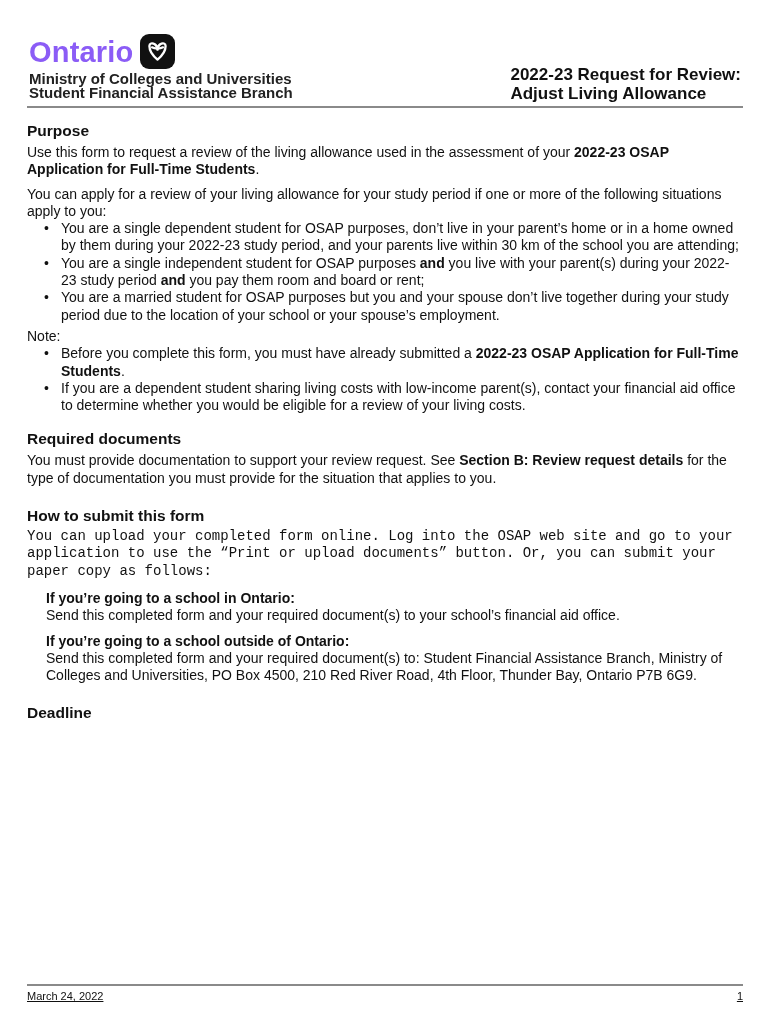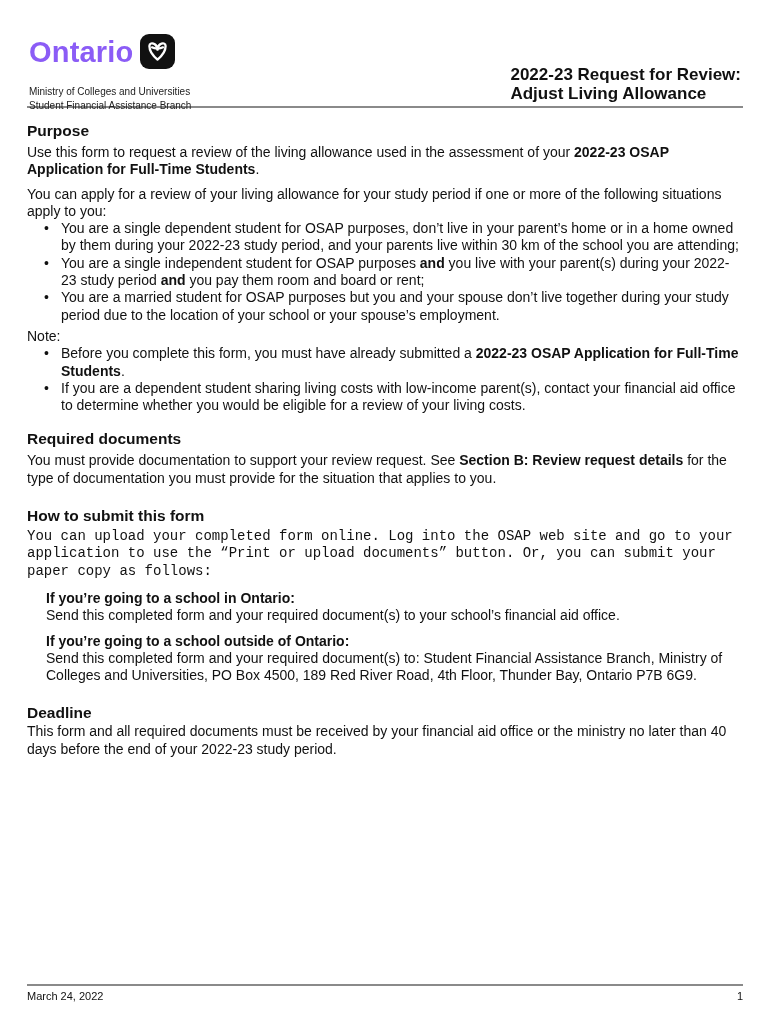--- a/index.html
+++ b/index.html
@@ -5,21 +5,21 @@
   html, body { margin: 0; padding: 0; background: #ffffff; }
   body { width: 770px; height: 1024px; position: relative; overflow: hidden;
          font-family: "Liberation Sans", sans-serif; color: #111; }
   .page { position: absolute; left: 27px; top: 0; width: 716px; }
 
   .header { position: relative; height: 106px; border-bottom: 2px solid #8a8a8a; width: 716px; }
   .logo-row { position: absolute; left: 2px; top: 34px; display: flex; align-items: center; }
   .logo-word { font-size: 29px; font-weight: bold; letter-spacing: 0.2px; line-height: 30px; color: #8b5cf6; }
   .logo-trillium { width: 35px; height: 35px; margin-left: 6px; background: #111; border-radius: 9px;
                    display: inline-flex; align-items: center; justify-content: center; }
-  .ministry { position: absolute; left: 2px; top: 85px; font-size: 10px; line-height: 13.5px; color: #222; }
+  .ministry { position: absolute; left: 2px; top: 72px; font-size: 15px; line-height: 13.5px; color: #222; font-weight: bold; }
   .form-title { position: absolute; right: 2px; top: 65px; text-align: left; font-size: 17px; font-weight: bold;
                 line-height: 19px; color: #111; }
 
   h2 { font-size: 15.5px; font-weight: bold; margin: 0; line-height: 20px; color: #111; }
   p { margin: 0; font-size: 14px; line-height: 17.3px; color: #111; }
   .bold { font-weight: bold; }
 
   ul { list-style: none; margin: 0; padding: 0 0 0 17px; }
   li { position: relative; padding-left: 17px; font-size: 14px; line-height: 17.3px; }
   li .bullet { position: absolute; left: 0; top: 0; }
@@ -83,26 +83,25 @@
 
   <section style="margin-top:19px;">
     <h2>How to submit this form</h2>
     <p style="margin-top:2px;font-family:Liberation Mono, monospace;">You can upload your completed form online.  Log into the OSAP web site and go to your application to use the “Print or upload documents” button.  Or, you can submit your paper copy as follows:</p>
     <div class="indent" style="margin-top:10px;">
       <p class="bold">If you’re going to a school in Ontario:</p>
       <p>Send this completed form and your required document(s) to your school’s financial aid office.</p>
     </div>
     <div class="indent" style="margin-top:8px;">
       <p class="bold">If you’re going to a school outside of Ontario:</p>
-      <p>Send this completed form and your required document(s) to: Student Financial Assistance Branch, Ministry of Colleges and Universities, PO Box 4500, 189 Red River Road, 4th Floor, Thunder Bay, Ontario P7B 6G9.</p>
+      <p>Send this completed form and your required document(s) to: Student Financial Assistance Branch, Ministry of Colleges and Universities, PO Box 4500, 210 Red River Road, 4th Floor, Thunder Bay, Ontario P7B 6G9.</p>
     </div>
   </section>
 
   <section style="margin-top:19px;">
     <h2>Deadline</h2>
-    <p>This form and all required documents must be received by your financial aid office or the ministry no later than 40 days before the end of your 2022-23 study period.</p>
   </section>
 </div>
 
-<div style="position:absolute; left:27px; top:984px; width:716px; border-top:2px solid #8a8a8a; padding-top:3px; display:flex; justify-content:space-between; font-size:11px; line-height:14px; color:#111;">
+<div style="position:absolute; left:27px; top:984px; width:716px; border-top:2px solid #8a8a8a; padding-top:3px; display:flex; justify-content:space-between; font-size:11px; line-height:14px; color:#111;text-decoration:underline;">
   <span>March 24, 2022</span>
   <span>1</span>
 </div>
 
 </body></html>

